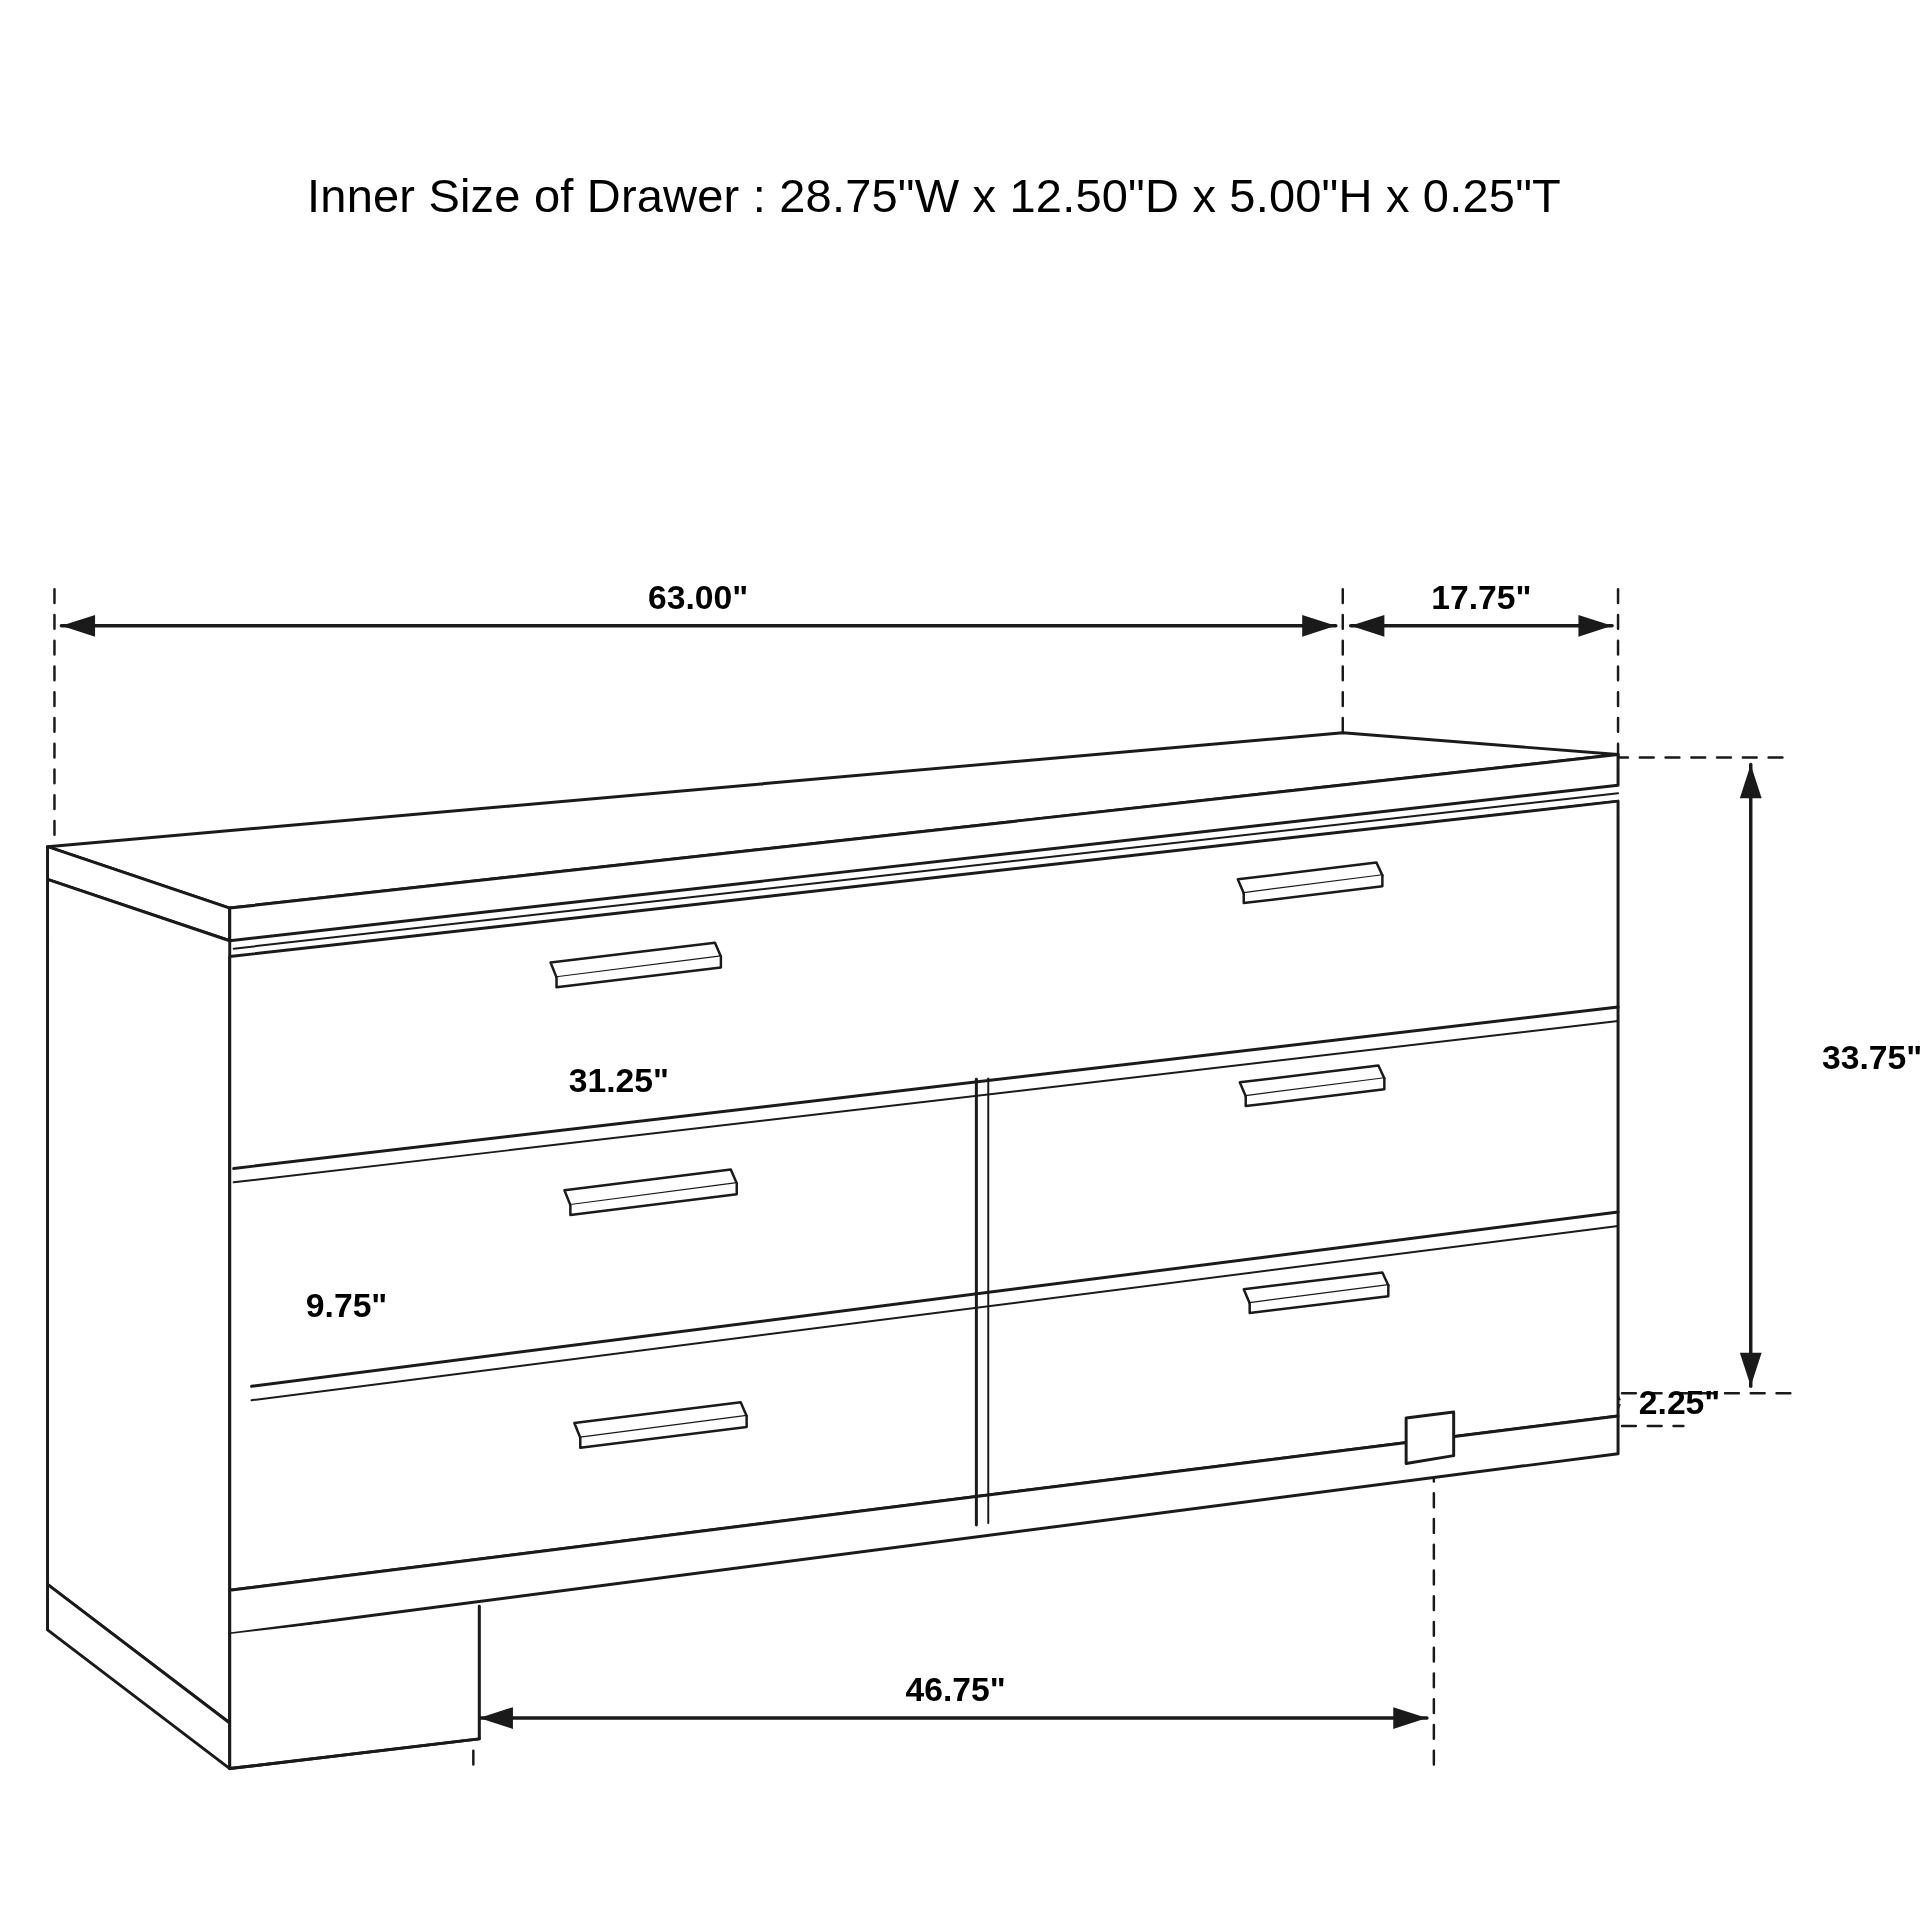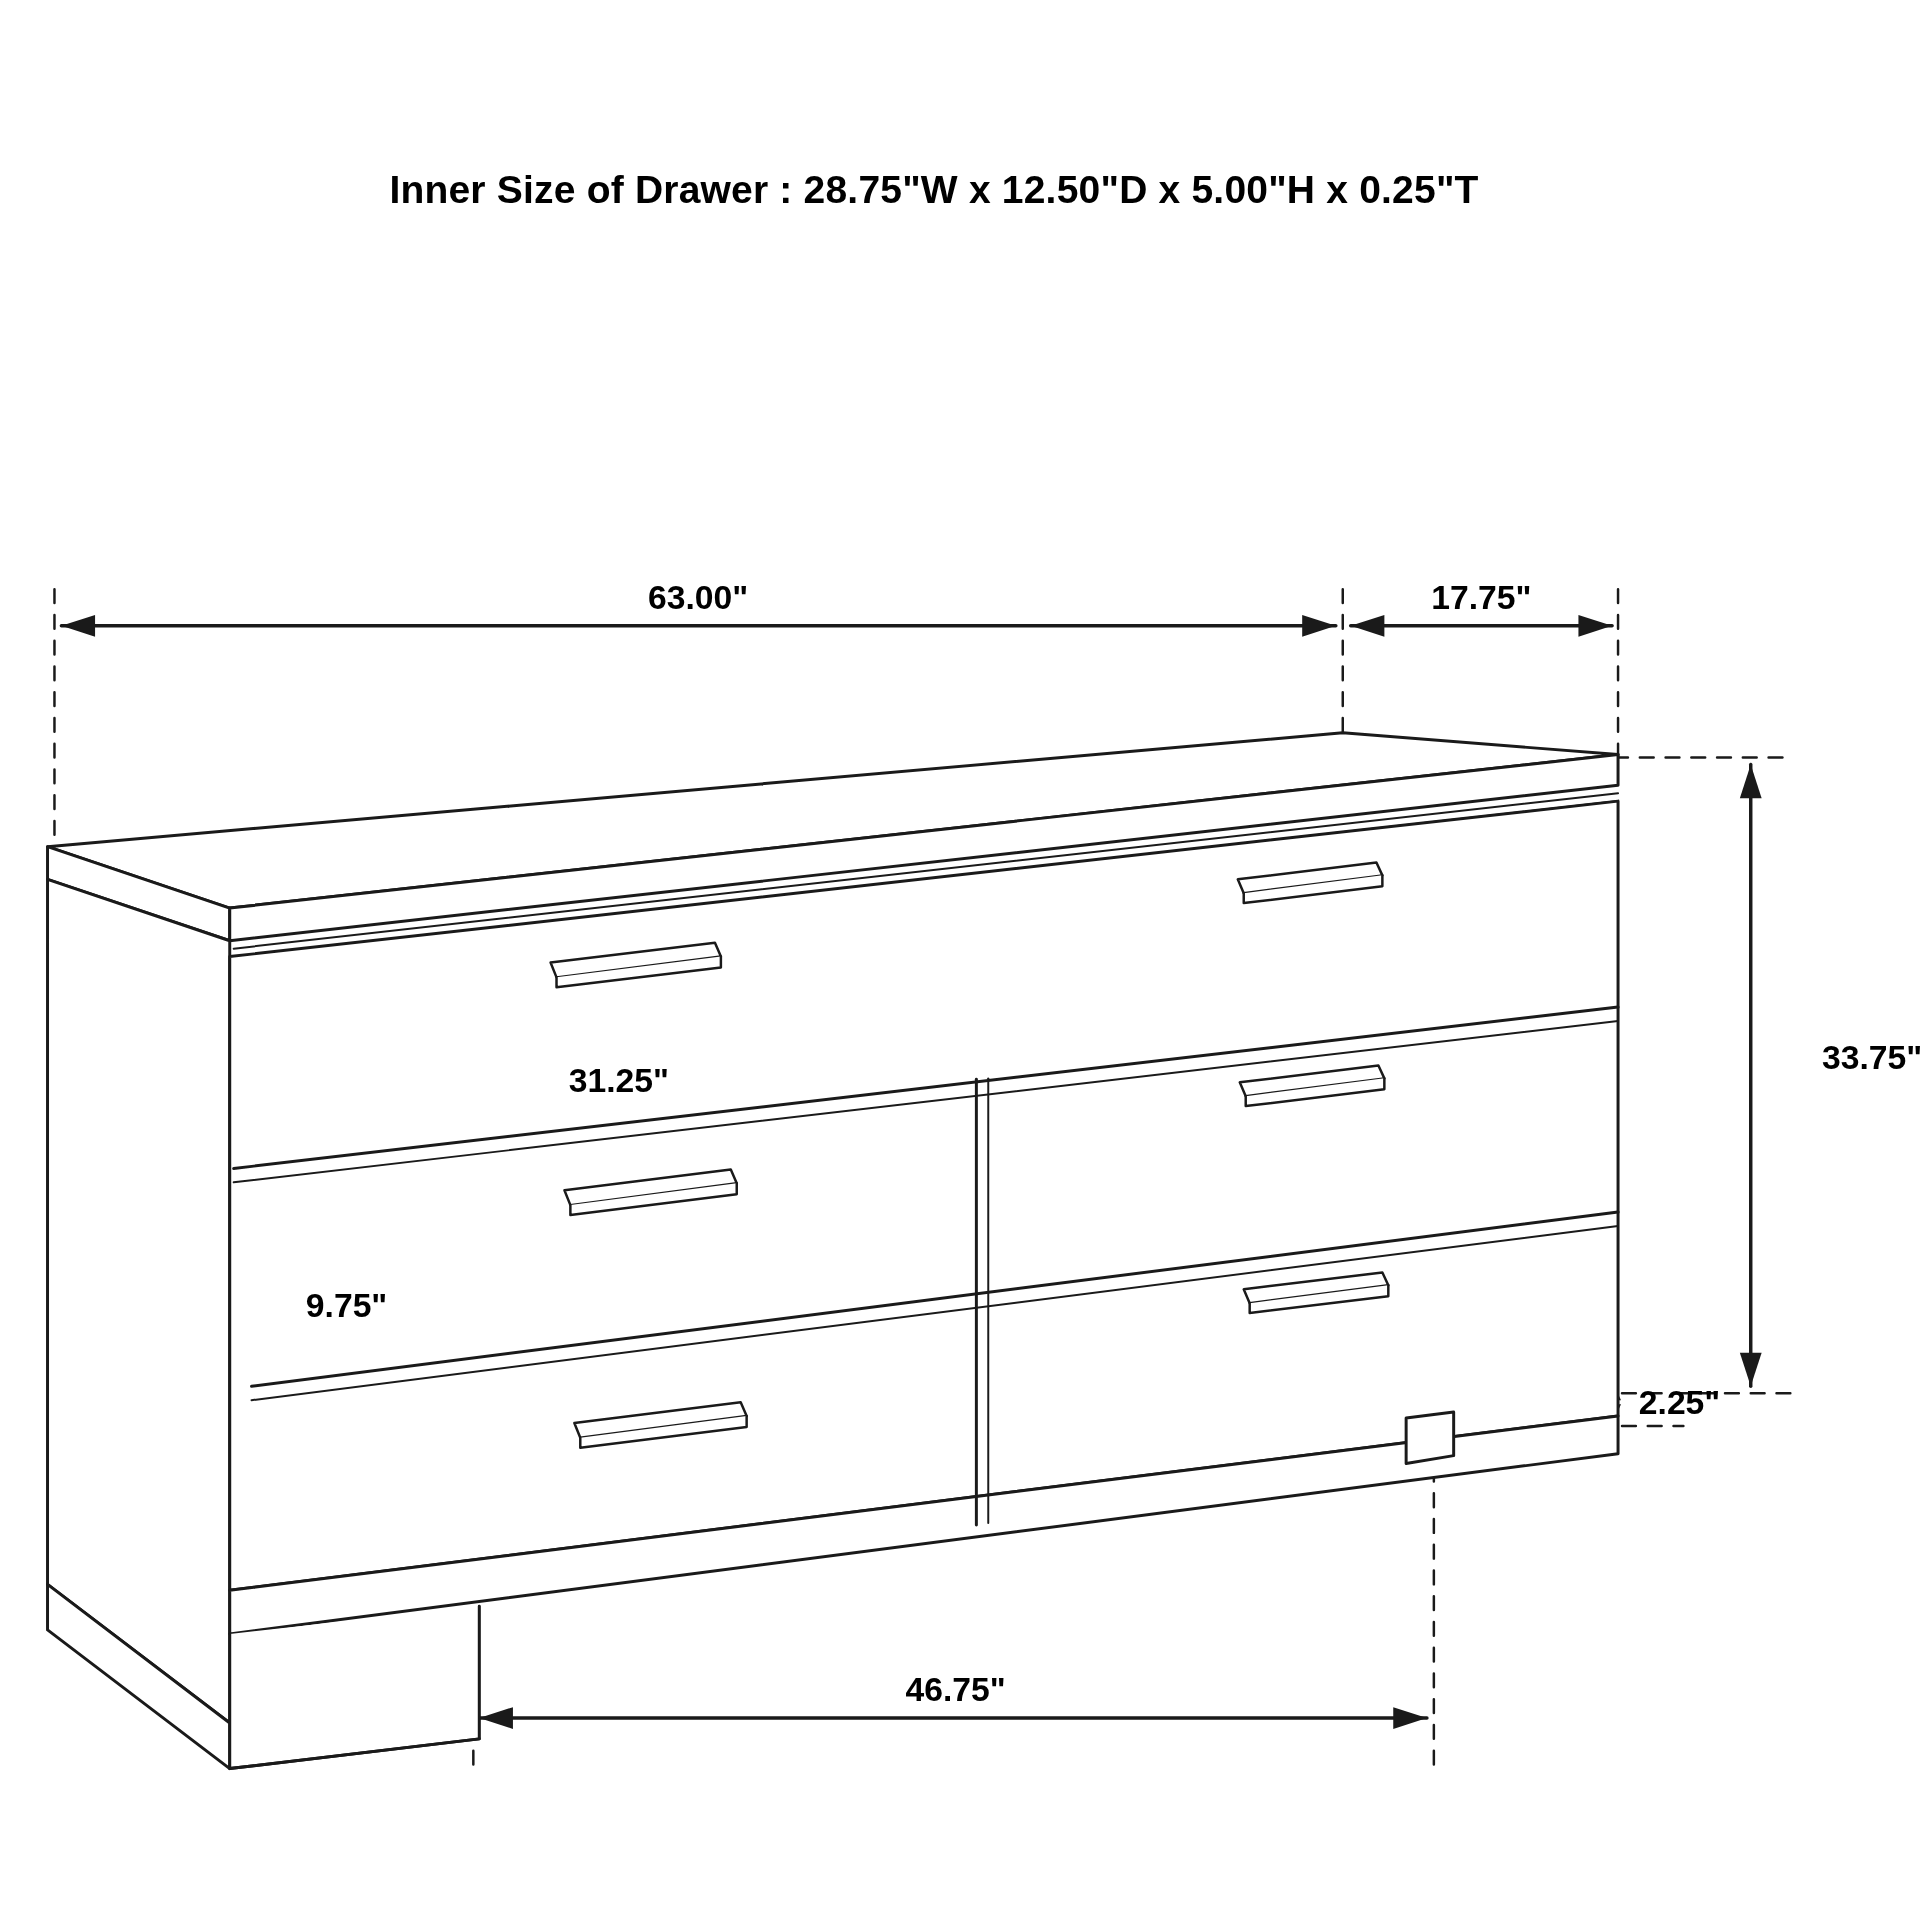--- a/index.html
+++ b/index.html
@@ -20,22 +20,22 @@
     left: 0; top: 0;
     width: 1927px;
     height: 1927px;
   }
   .title {
     position: absolute;
     left: 0;
     top: 168px;
     width: 1868px;
     text-align: center;
-    font-size: 39px;
-    font-weight: bold;
+    font-size: 47px;
+    font-weight: normal;
     letter-spacing: 0.2px;
   }
   svg.drawing {
     position: absolute;
     left: 0;
     top: 0;
     width: 1927px;
     height: 1927px;
   }
   .dim-label {

